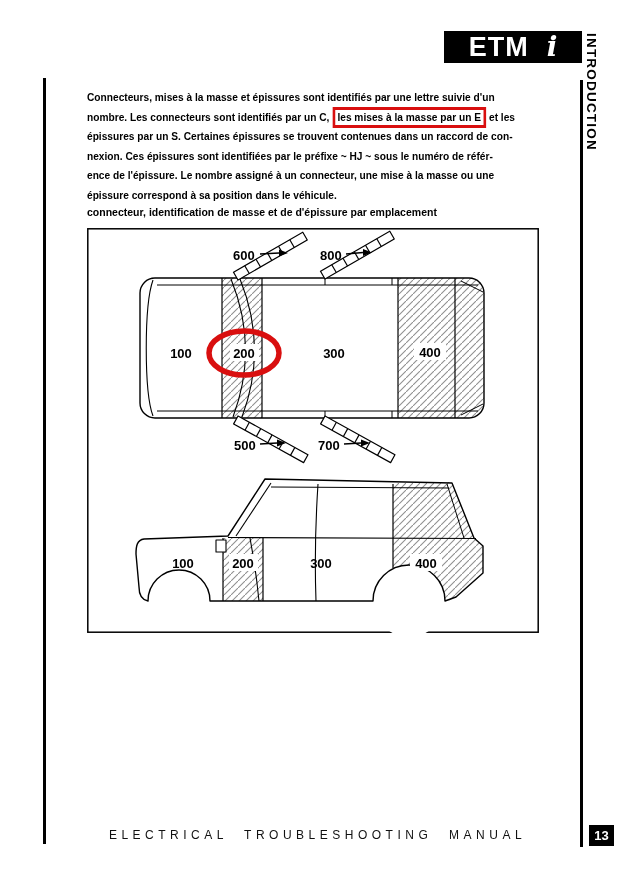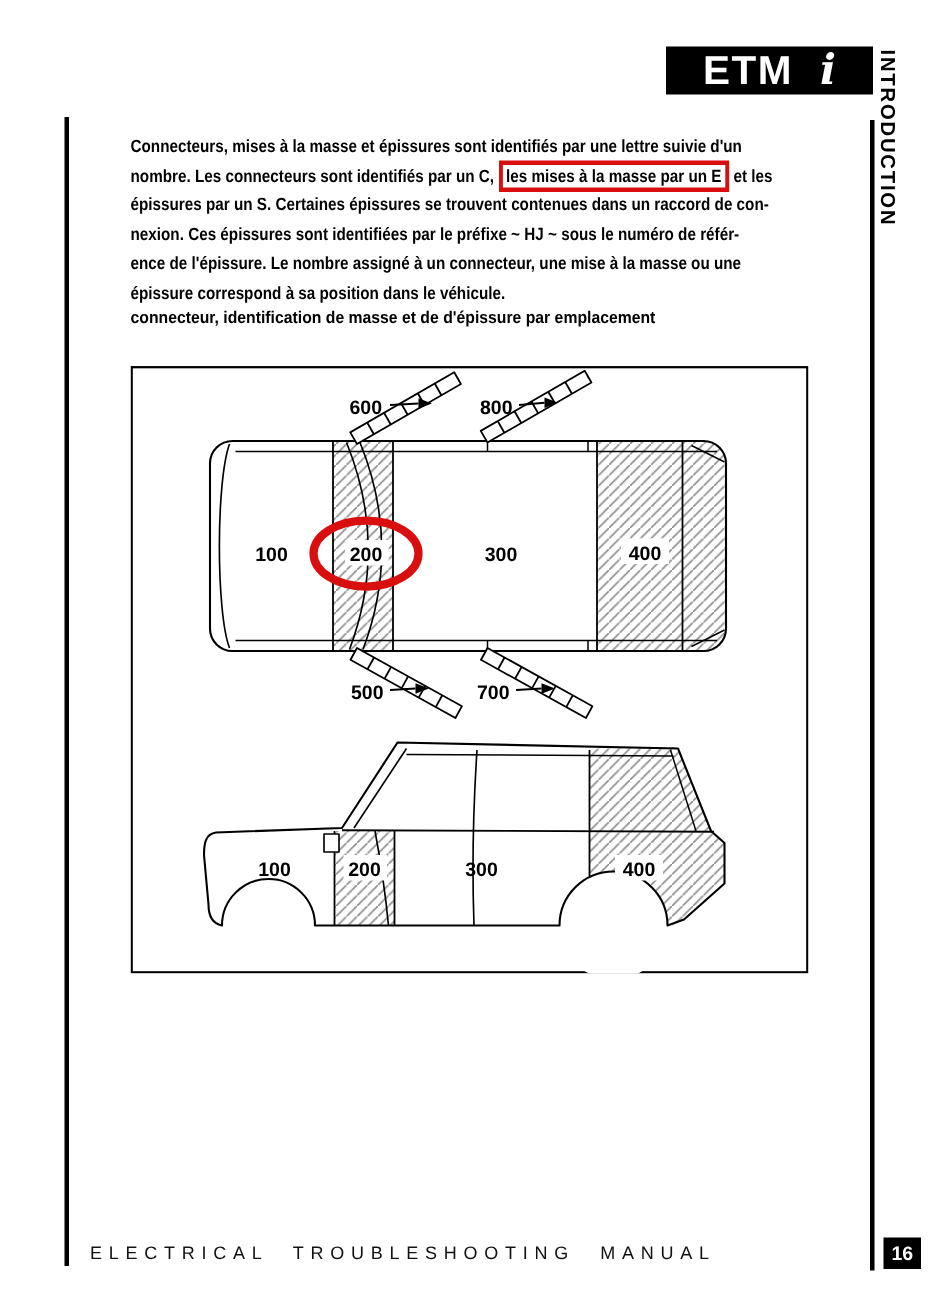--- a/index.html
+++ b/index.html
@@ -19,23 +19,23 @@
   .rule-right{position:absolute;left:580px;top:80px;width:3px;height:767px;background:#000;}
   
   .para{position:absolute;left:87px;top:88px;width:517px;
     font-size:11.8px;font-weight:bold;line-height:19.6px;
     transform:scaleX(0.862);transform-origin:left top;white-space:nowrap;}
   .hl{border:3px solid #d90f0f;padding:0 3px 1px 3px;}
   
   .caption{position:absolute;left:87px;top:206px;font-size:11.3px;font-weight:bold;
     transform:scaleX(0.93);transform-origin:left top;white-space:nowrap;}
   
-  .figure{position:absolute;left:87px;top:244px;width:452px;height:313px;}
-  
-  .footer-text{position:absolute;left:60px;top:828px;width:515px;text-align:left;
+  .figure{position:absolute;left:87px;top:228px;width:452px;height:313px;}
+  
+  .footer-text{position:absolute;left:60px;top:828px;width:515px;text-align:center;
     font-size:12px;letter-spacing:4.5px;word-spacing:9px;color:#111;white-space:nowrap;}
   .page-num{position:absolute;left:589px;top:825px;width:25px;height:21px;background:#000;
     color:#fff;font-weight:bold;font-size:13px;display:flex;align-items:center;justify-content:center;}
   svg text{font-family:"Liberation Sans",sans-serif;font-weight:bold;font-size:13px;}
 </style>
 </head>
 <body>
 
 <div id="page">
 
@@ -186,15 +186,15 @@
         <rect x="229" y="554" width="29" height="17" fill="#fff"></rect>
         <text x="243" y="568" text-anchor="middle">200</text>
         <text x="321" y="568" text-anchor="middle">300</text>
         <rect x="410" y="554" width="32" height="17" fill="#fff"></rect>
         <text x="426" y="568" text-anchor="middle">400</text>
       </g>
     </svg>
   </div>
 
   <div class="footer-text">ELECTRICAL TROUBLESHOOTING MANUAL</div>
-  <div class="page-num">16</div>
+  <div class="page-num">13</div>
 
 </div>
 
 </body></html>

